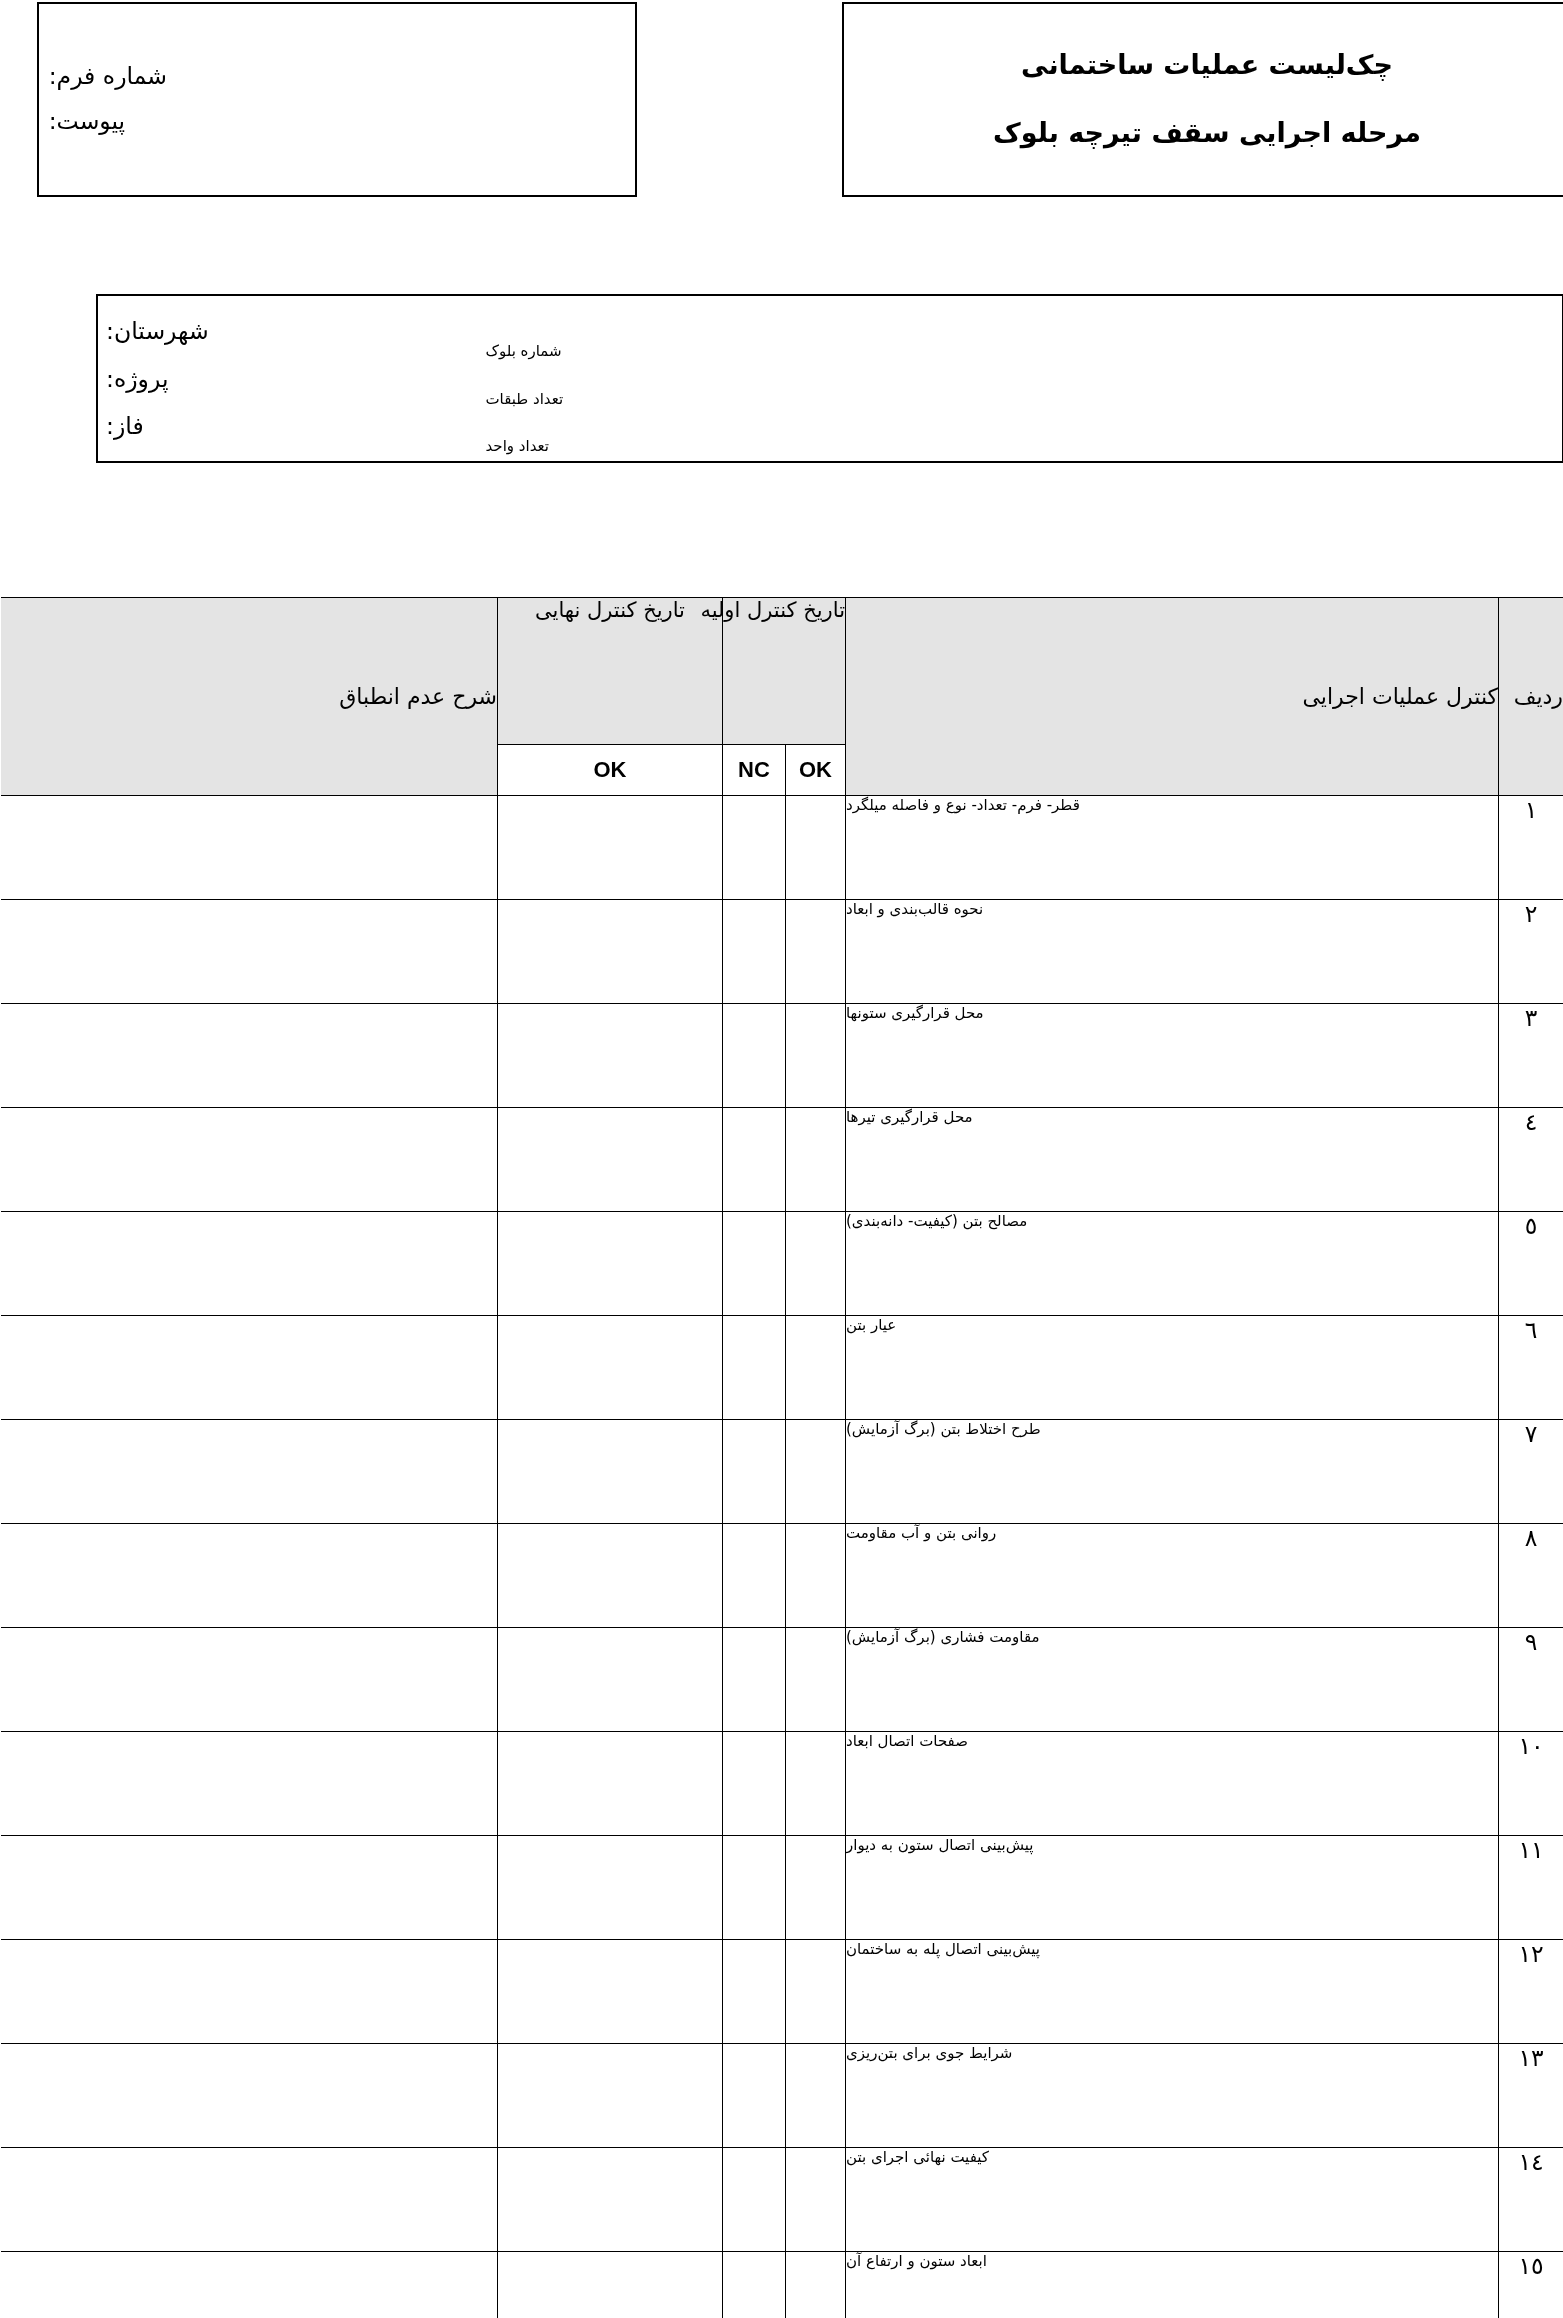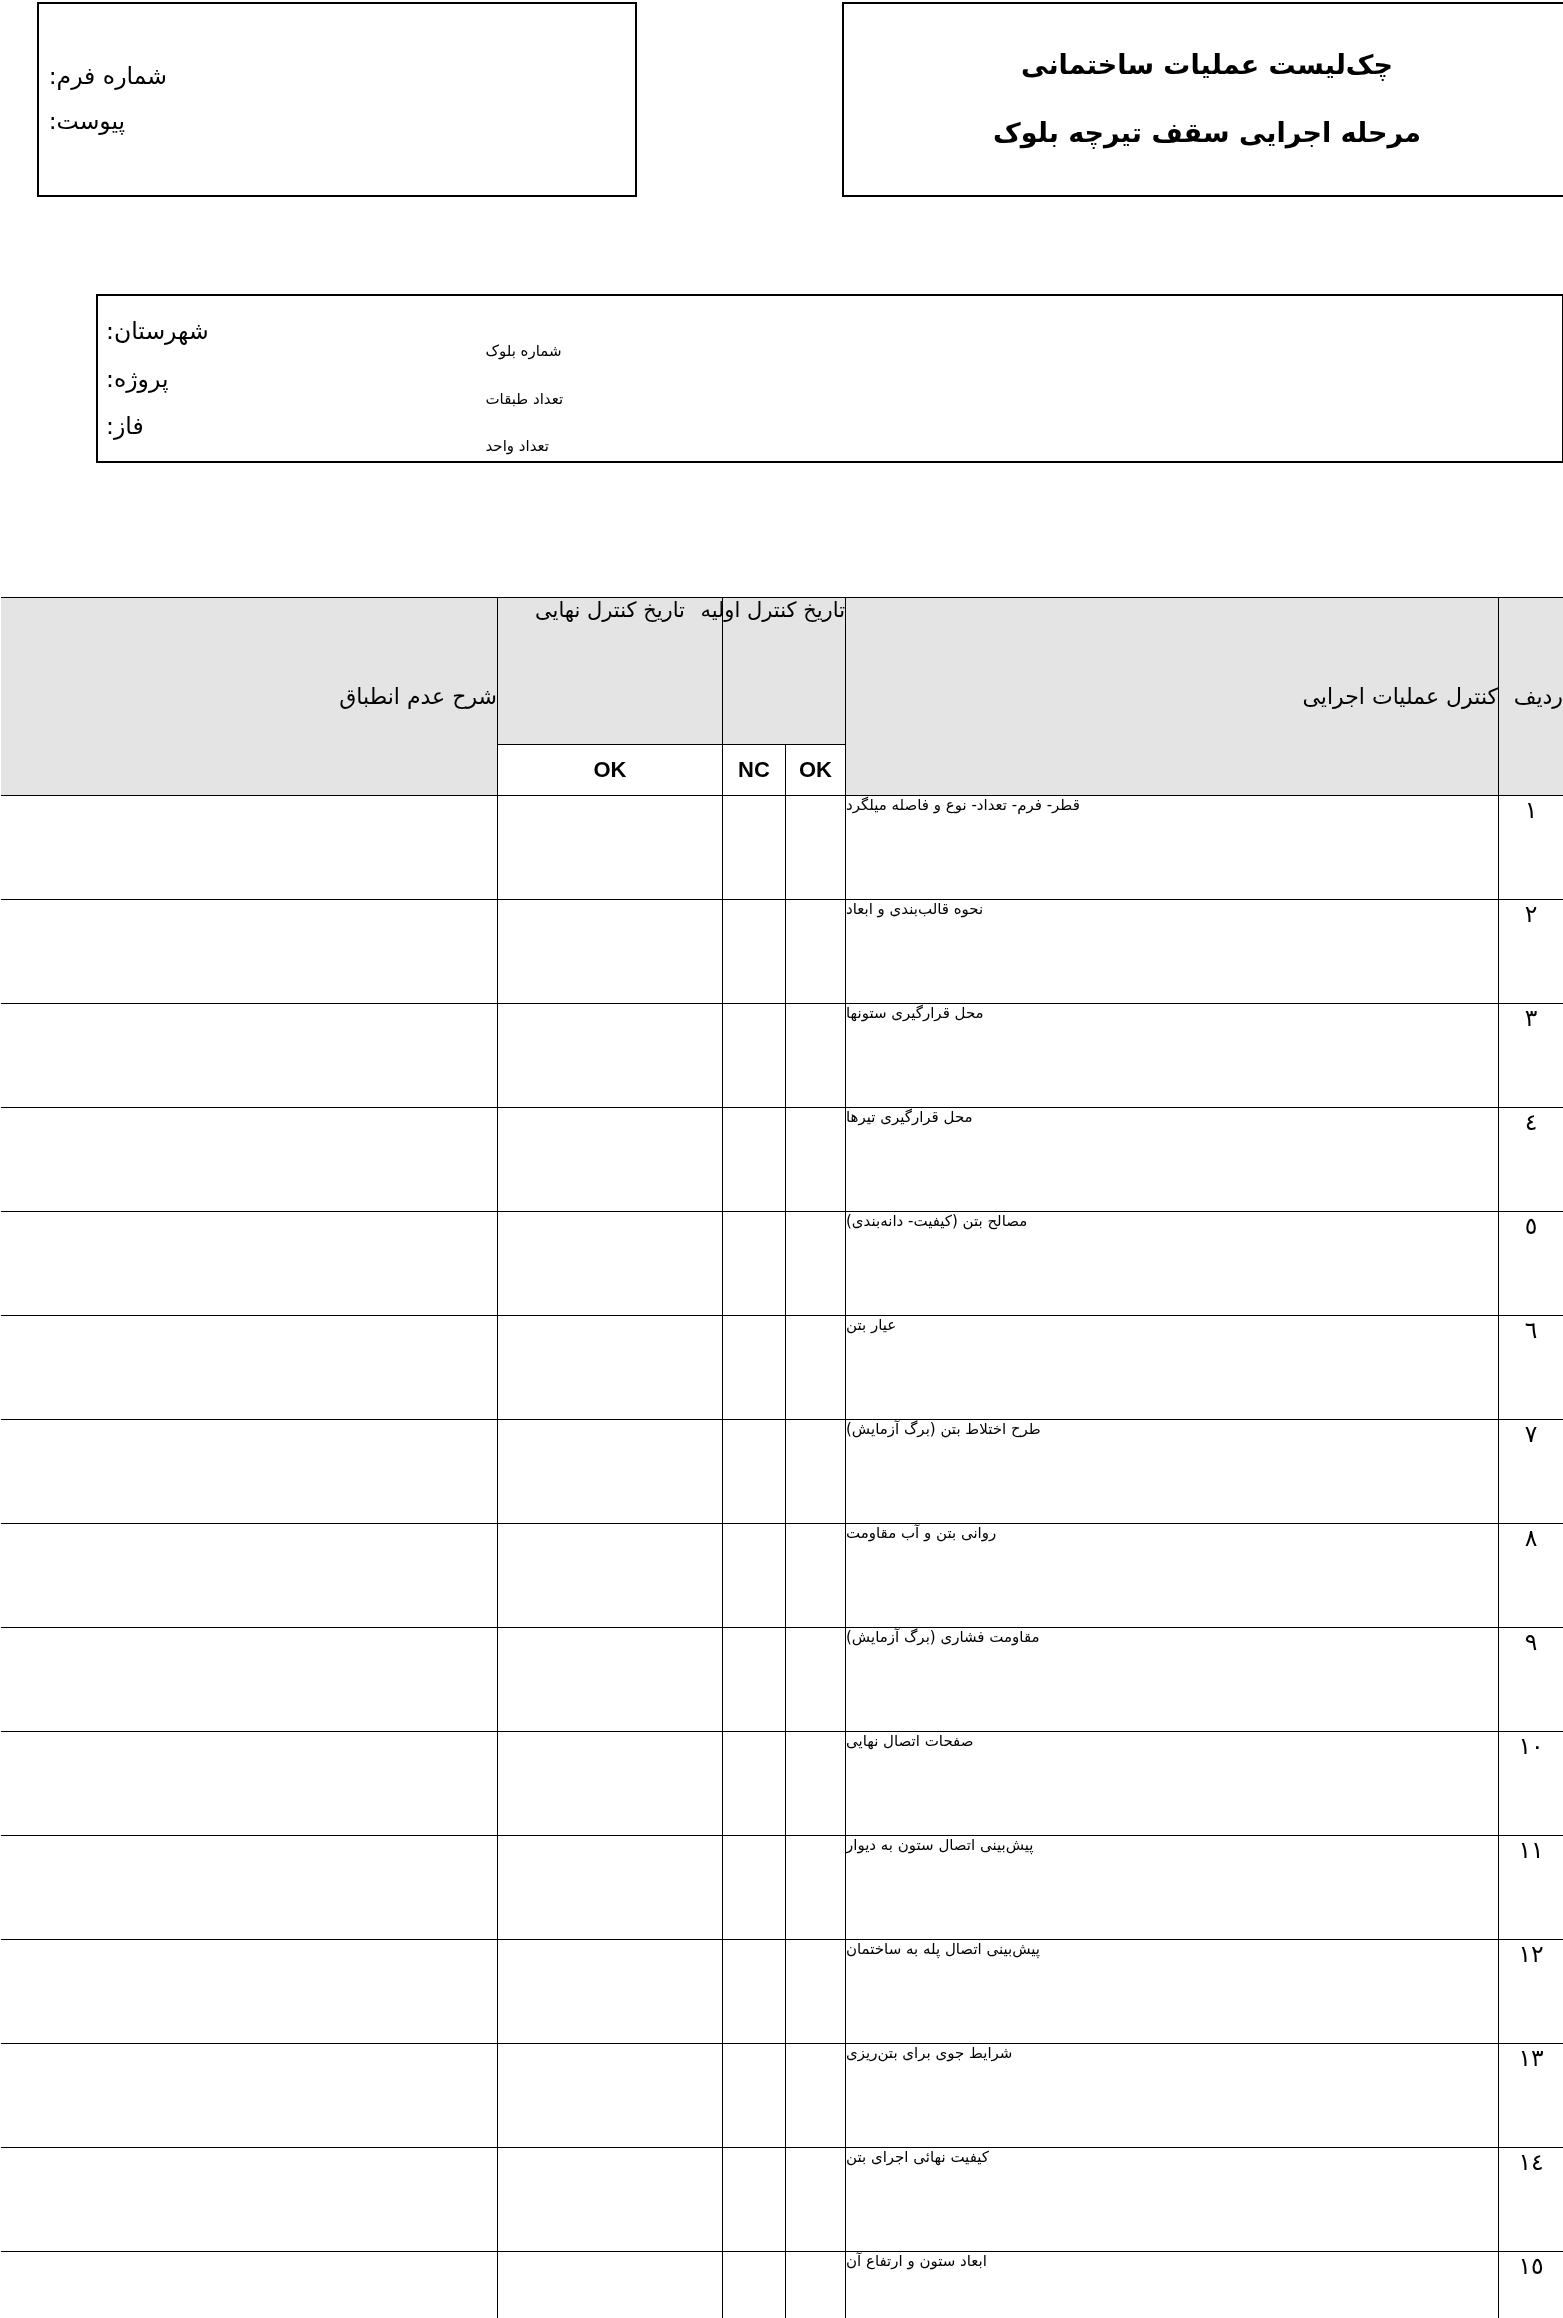--- a/index.html
+++ b/index.html
@@ -327,21 +327,21 @@
         <tr>
           <td class="cell-radif">٩</td>
           <td class="cell-control">مقاومت فشاری (برگ آزمایش)</td>
           <td class="cell-blank"></td>
           <td class="cell-blank"></td>
           <td class="cell-blank"></td>
           <td class="cell-blank"></td>
         </tr>
         <tr>
           <td class="cell-radif">١٠</td>
-          <td class="cell-control">صفحات اتصال نهایی</td>
+          <td class="cell-control">صفحات اتصال ابعاد</td>
           <td class="cell-blank"></td>
           <td class="cell-blank"></td>
           <td class="cell-blank"></td>
           <td class="cell-blank"></td>
         </tr>
         <tr>
           <td class="cell-radif">١١</td>
           <td class="cell-control">پیش‌بینی اتصال ستون به دیوار</td>
           <td class="cell-blank"></td>
           <td class="cell-blank"></td>

